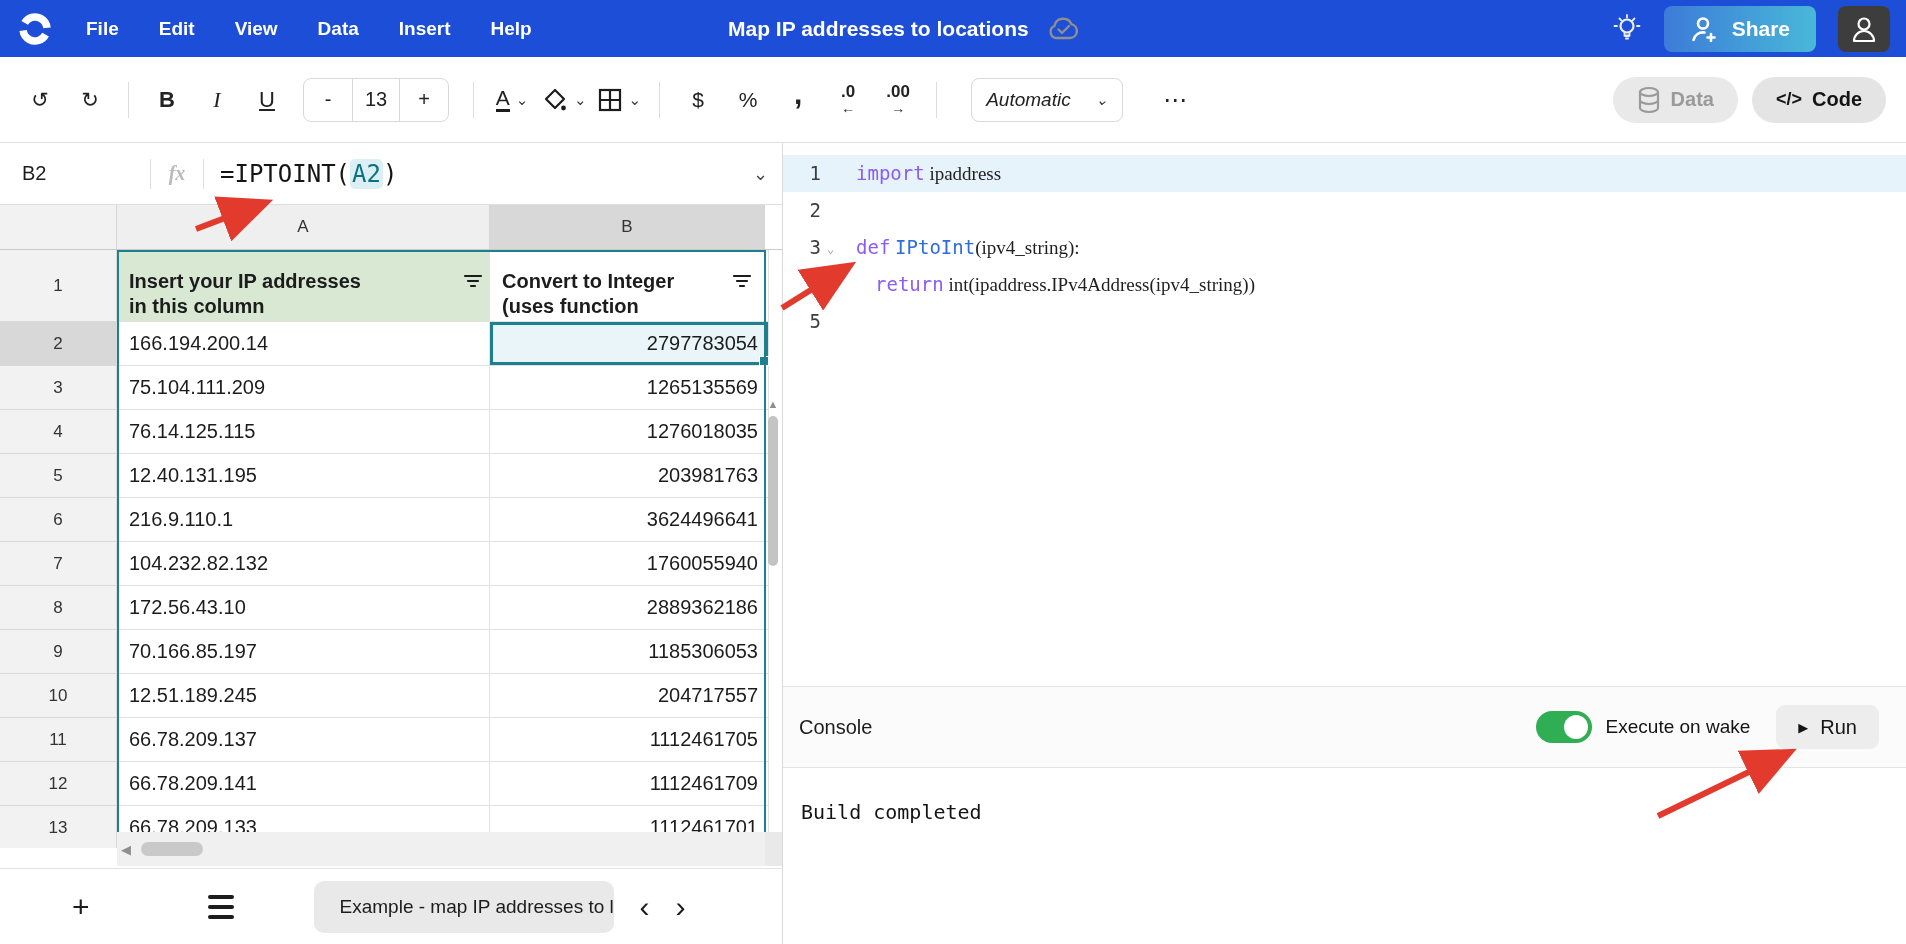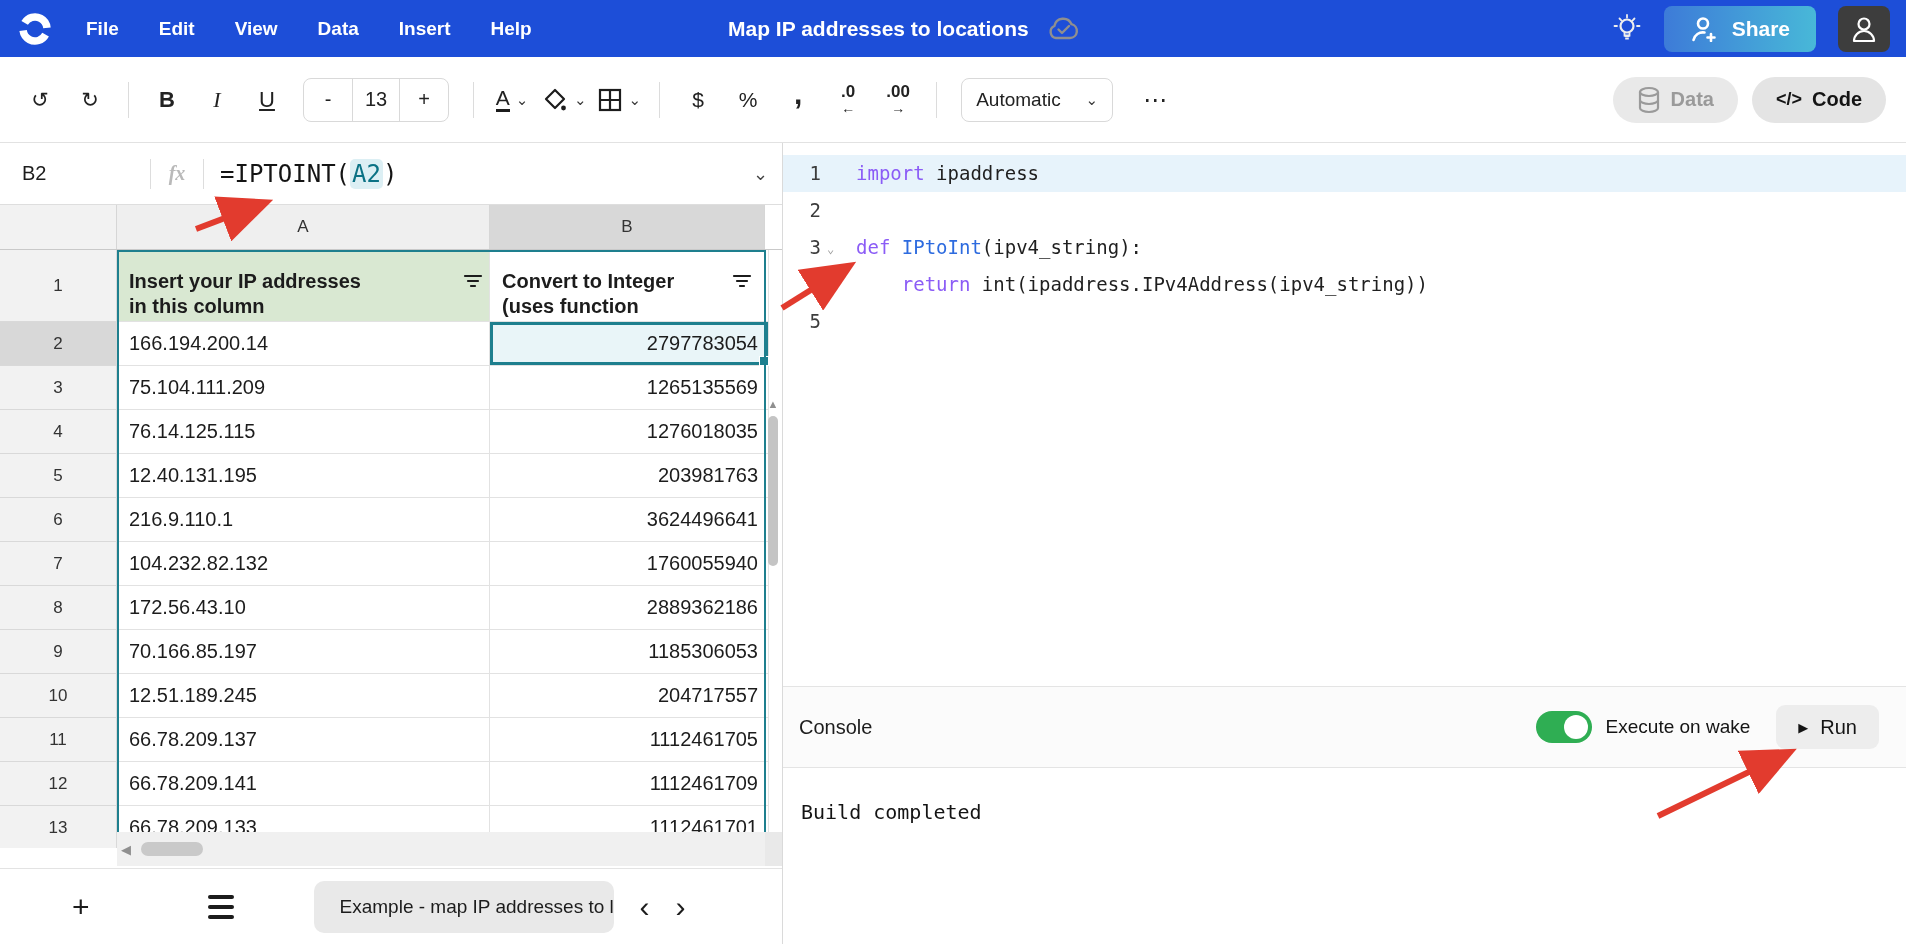--- a/index.html
+++ b/index.html
@@ -29,21 +29,21 @@
   .bold { font-weight:800; font-size:22px; }
   .italic { font-style:italic; font-size:22px; font-family:"Liberation Serif",serif; }
   .under { text-decoration:underline; font-size:22px; }
   .sizebox { display:flex; align-items:stretch; height:44px; border:1px solid #d9d9d9; border-radius:8px; overflow:hidden; margin:0 6px; }
   .sizebox > div { width:48px; display:flex; align-items:center; justify-content:center; font-size:20px; cursor:pointer; }
   .size-val { border-left:1px solid #d9d9d9; border-right:1px solid #d9d9d9; background:#fff; }
   .chev { font-size:15px; color:#333; margin-left:6px; }
   .deci { display:flex; flex-direction:column; align-items:center; line-height:17px; font-size:17px; font-weight:600; cursor:pointer; }
   .deci .arr { font-size:14px; }
   .fmt-select { display:flex; align-items:center; justify-content:space-between; width:152px; height:44px; border:1px solid #d9d9d9;
-    border-radius:8px; padding:4px 14px; font-size:19px; cursor:pointer; margin:0 6px; }
+    border-radius:8px; padding:4px 14px; font-size:19px; cursor:pointer; margin:0 16px;font-style:italic; }
   .more-dots { font-size:24px; letter-spacing:2px; margin:0 14px; cursor:pointer; }
   .tb-right { margin-left:auto; display:flex; gap:14px; align-items:center; }
   .pill { height:46px; border-radius:23px; border:none; padding:0 24px; display:flex; align-items:center; gap:10px; font-size:20px; font-weight:600; cursor:pointer; }
   .pill-data { background:#e9e9e9; color:#9a9a9a; }
   .pill-code { background:#e4e4e4; color:#141414; }
   .code-glyph { font-size:18px; font-weight:700; }
 
   
   .left-panel { position:absolute; top:143px; left:0; width:782px; height:801px; background:#fff; }
   .formula-bar { position:relative; height:62px; border-bottom:1px solid #dedede; display:flex; align-items:center; }
@@ -98,21 +98,21 @@
 
   
   .right-panel { position:absolute; top:143px; left:782px; width:1124px; height:801px; border-left:1px solid #dadada; background:#fff; }
   .editor { position:relative; height:543px; padding-top:12px; font-family:"DejaVu Sans Mono",monospace; font-size:19px; }
   .code-line { position:relative; height:37px; line-height:37px; padding-left:73px; white-space:pre; }
   .code-line.active { background:#e7f3fb; }
   .ln { position:absolute; left:0; top:0; width:38px; text-align:right; color:#3c3c3c; }
   .fold { position:absolute; left:44px; top:2px; font-size:12px; color:#999; cursor:pointer; }
   .c-kw { color:#8b5cf6; }
   .c-fn { color:#2d6bdf; }
-  .c-pl { color:#1f1f1f; }
+  .c-pl { color:#1f1f1f;font-family:Liberation Serif, serif; }
 
   .console-header { position:absolute; top:543px; left:0; width:1124px; height:82px; background:#fbfbfb;
     border-top:1px solid #e4e4e4; border-bottom:1px solid #e4e4e4; display:flex; align-items:center; padding:0 28px 0 16px; }
   .console-label { font-size:20px; color:#1c1c1c; }
   .console-spacer { flex:1 1 auto; }
   .toggle { width:56px; height:32px; border-radius:16px; background:#2fae53; position:relative; cursor:pointer; flex:0 0 auto; }
   .toggle .knob { position:absolute; right:4px; top:4px; width:24px; height:24px; border-radius:50%; background:#fff; }
   .toggle-label { font-size:19px; margin:0 26px 0 14px; color:#141414; }
   .run-btn { height:44px; padding:0 22px; background:#ededed; border:none; border-radius:9px; font-size:20px; color:#141414;
     display:flex; align-items:center; gap:12px; cursor:pointer; }

